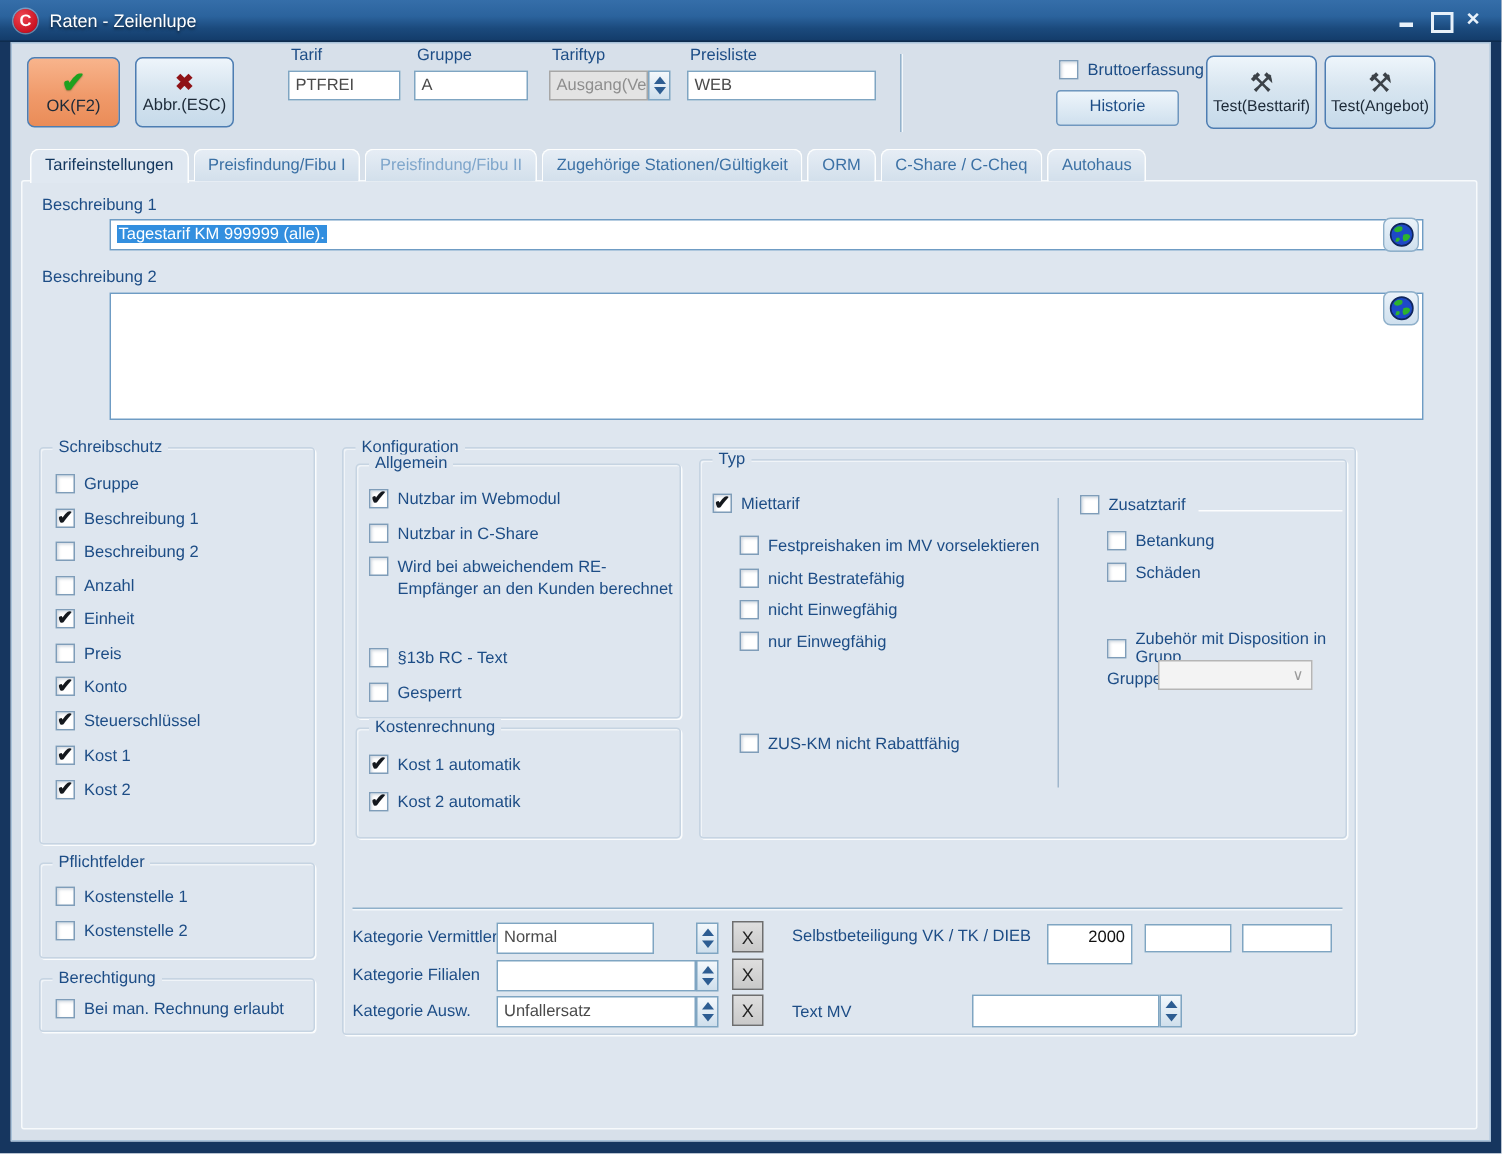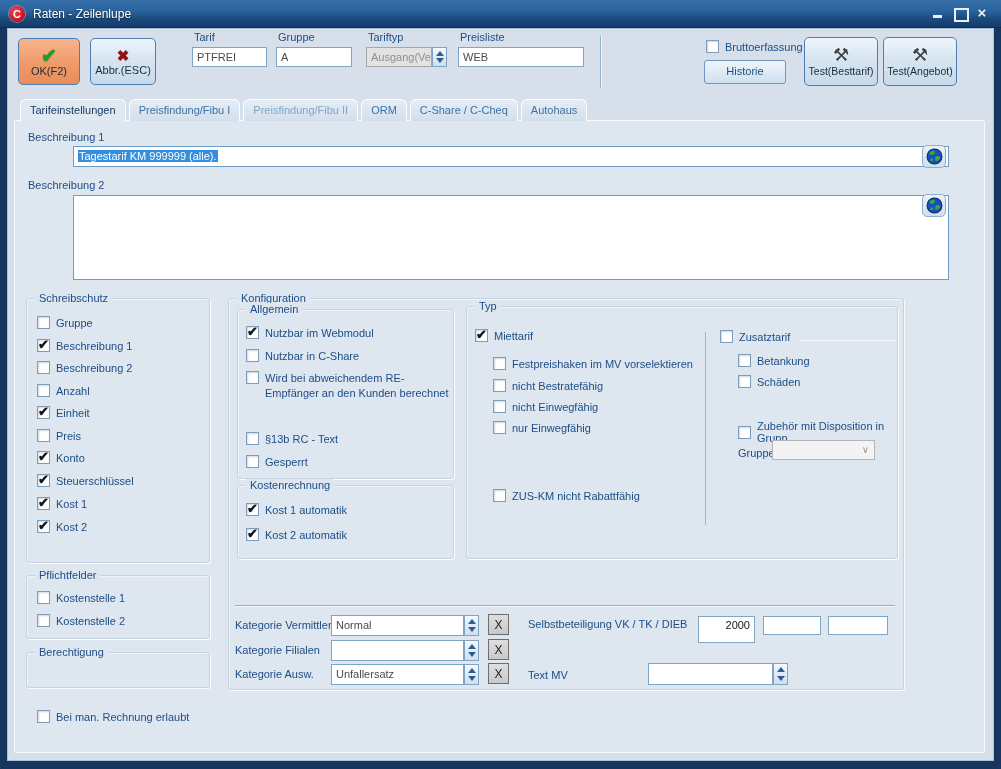--- a/index.html
+++ b/index.html
@@ -162,20 +162,21 @@
     <div class="bigbtn btn-test" style="left:883px;top:37px;width:74px;height:49px;font-size:10.5px;">
       <span class="tools-ico">⚒</span>
       <span>Test(Angebot)</span>
     </div>
   </div>
 
   <div class="tabs">
     <div class="tab active">Tarifeinstellungen</div>
     <div class="tab">Preisfindung/Fibu I</div>
     <div class="tab dim">Preisfindung/Fibu II</div>
+    <div class="tab">Zugehörige Stationen/Gültigkeit</div>
     <div class="tab">ORM</div>
     <div class="tab">C-Share / C-Cheq</div>
     <div class="tab">Autohaus</div>
   </div>
   <div class="tabpanel"></div>
 
   <div class="lay">
 
     <span class="lbl abs" style="left:28px;top:131px;">Beschreibung 1</span>
     <div class="input" style="left:26px;top:146px;width:876px;height:21px;"><span class="sel">Tagestarif KM 999999 (alle).</span></div>
@@ -250,21 +251,21 @@
           <span class="cbtext">Kostenstelle 1</span>
         </div>
       <div class="cbrow" style="left:10px;top:38px;">
           <span class="cb"></span>
           <span class="cbtext">Kostenstelle 2</span>
         </div>
     </div>
 
     <div class="gbox" style="left:26px;top:652px;width:184px;height:36px;">
       <span class="legend">Berechtigung</span>
-      <div class="cbrow" style="left:10px;top:13px;margin-top:44px;">
+      <div class="cbrow" style="left:10px;top:13px;">
           <span class="cb"></span>
           <span class="cbtext">Bei man. Rechnung erlaubt</span>
         </div>
     </div>
 
     <div class="gbox" style="left:228px;top:298px;width:676px;height:392px;">
       <span class="legend">Konfiguration</span>
 
       <div class="gbox" style="left:8px;top:10px;width:217px;height:170px;">
         <span class="legend">Allgemein</span>
@@ -348,21 +349,21 @@
             <span class="cb"></span>
             <span class="cbtext">Zubehör mit Disposition in Grupp</span>
           </div>
         <span class="lbl abs" style="left:271px;top:140px;">Gruppe</span>
         <div class="field disabled combo-chevron" style="left:305px;top:133px;width:103px;background:#f3f3f3;border-color:#b5b5b5;position:absolute;"></div>
       </div>
 
       <div class="hsep" style="left:6px;top:306px;width:660px;"></div>
 
       <span class="lbl abs" style="left:6px;top:320px;">Kategorie Vermittler</span>
-      <div class="field" style="left:102px;top:316px;width:133px;height:21px;">Normal</div>
+      <div class="field" style="left:102px;top:316px;width:105px;height:21px;">Normal</div>
       <span class="spin abs" style="left:235px;top:316px;height:21px;">
           <span class="up"></span>
           <span class="dn"></span>
         </span>
       <div class="xbtn" style="left:259px;top:315px;">X</div>
 
       <span class="lbl abs" style="left:6px;top:345px;">Kategorie Filialen</span>
       <div class="field" style="left:102px;top:341px;width:133px;height:21px;"></div>
       <span class="spin abs" style="left:235px;top:341px;height:21px;">
           <span class="up"></span>

